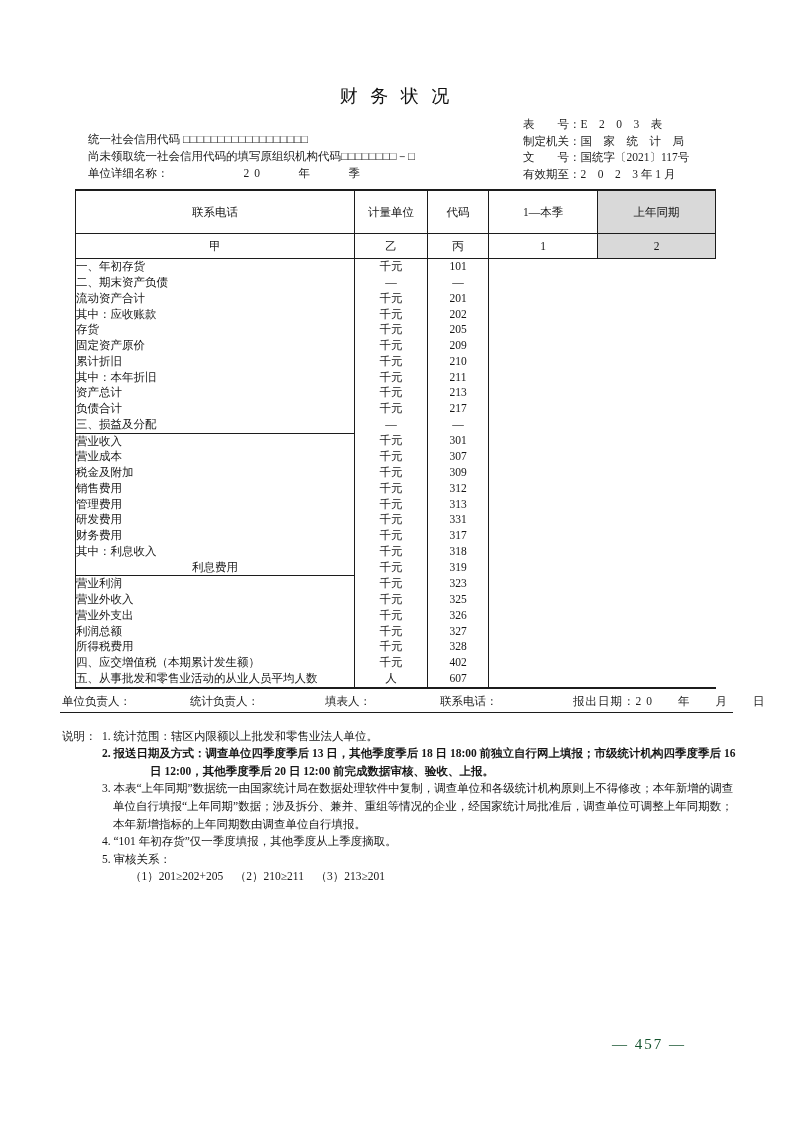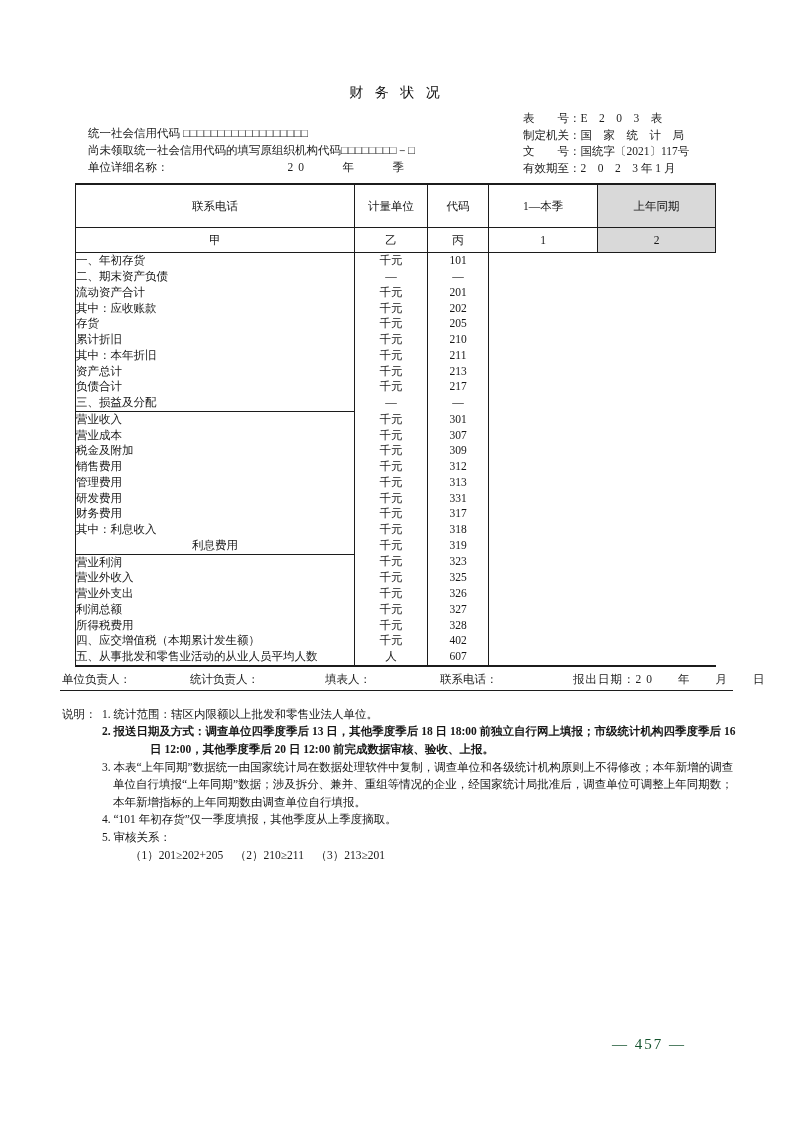--- a/index.html
+++ b/index.html
@@ -4,28 +4,28 @@
 <style>
   html,body { margin:0; padding:0; background:#ffffff; }
   .page {
     position:relative; width:793px; height:1122px; background:#fff;
     font-family:"Liberation Serif","DejaVu Serif",serif;
     color:#1c1c1c; overflow:hidden;
   }
   
   .title {
     padding-top:84px; text-align:center;
-    font-size:14px; letter-spacing:4px; font-weight:400; color:#111;
+    font-size:18px; letter-spacing:4px; font-weight:400; color:#111;
   }
   
   .hdr { display:flex; align-items:flex-end; margin:8px 56px 0 88px; }
   .hdr-left  { flex:1; font-size:11.5px; line-height:17.2px; white-space:nowrap; }
   .hdr-right { width:214px; font-size:11.5px; line-height:16.6px; white-space:nowrap; }
   .unit-line { display:block; }
-  .period { margin-left:119px; letter-spacing:1px; }
+  .period { margin-left:75px; letter-spacing:1px; }
   
   table.form {
     border-collapse:collapse; table-layout:fixed;
     width:640px; margin:7px 0 0 75px; font-size:11.5px; color:#161616;
   }
   table.form th, table.form td { padding:0; font-weight:400; overflow:hidden; }
   thead tr.r1 th { height:42px; border-top:2px solid #1c1c1c; border-bottom:1px solid #1c1c1c; text-align:center; }
   thead tr.r2 th { height:24px; border-bottom:1.6px solid #1c1c1c; text-align:center; }
   .bl { border-left:1.2px solid #1c1c1c; }
   .br { border-right:1px solid #1c1c1c; }
@@ -132,20 +132,27 @@
           <td class="c5"></td>
         </tr>
         <tr>
           <td class="c1 lv3">存货</td>
           <td class="c2">千元</td>
           <td class="c3">205</td>
           <td class="c4"></td>
           <td class="c5"></td>
         </tr>
         <tr>
+          <td class="c1 lv1">固定资产原价</td>
+          <td class="c2">千元</td>
+          <td class="c3">209</td>
+          <td class="c4"></td>
+          <td class="c5"></td>
+        </tr>
+        <tr>
           <td class="c1 lv1">累计折旧</td>
           <td class="c2">千元</td>
           <td class="c3">210</td>
           <td class="c4"></td>
           <td class="c5"></td>
         </tr>
         <tr>
           <td class="c1 lv2">其中：本年折旧</td>
           <td class="c2">千元</td>
           <td class="c3">211</td>

